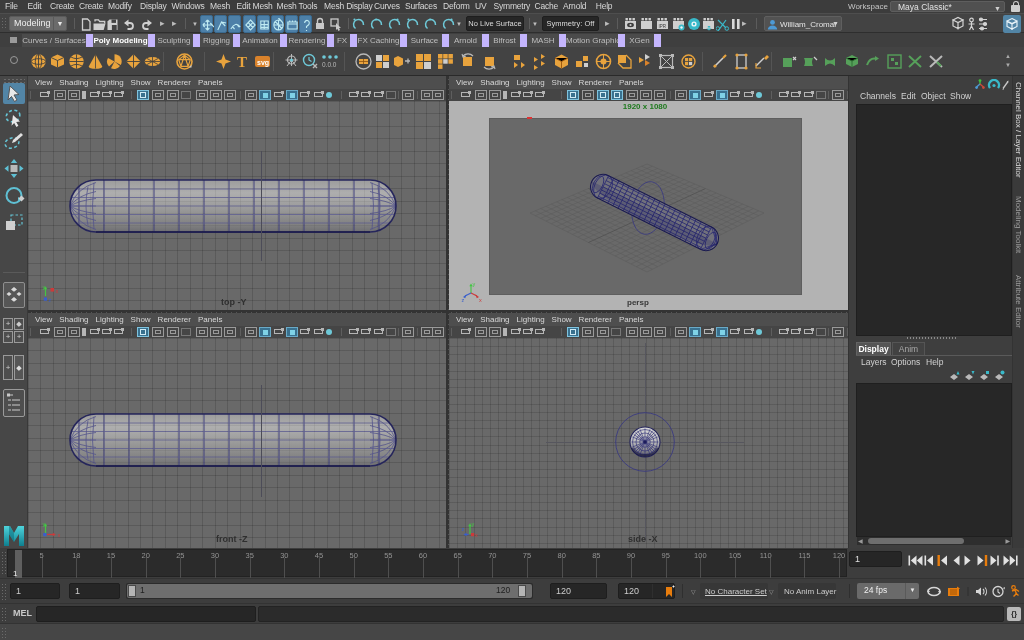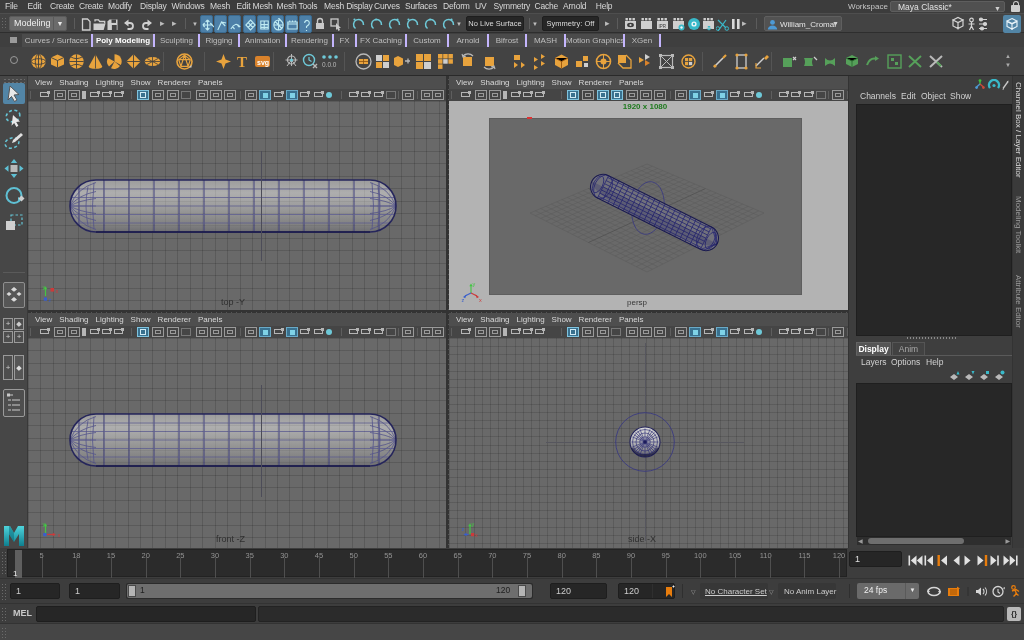--- a/index.html
+++ b/index.html
@@ -5,38 +5,38 @@
 #app{position:relative;width:1024px;height:640px;overflow:hidden;background:#333333;
  font-family:"Liberation Sans",sans-serif;-webkit-font-smoothing:antialiased;}
 #app *{box-sizing:border-box;position:absolute;}
 .t{white-space:nowrap;}
 
 #menubar{left:0;top:0;width:1024px;height:13px;background:#3c3c3c;color:#d8d8d8;font-size:8.5px;}
 #app #menubar span{position:static;display:inline-block;margin-left:7px;line-height:13px;}
 #statusbar{left:0;top:13px;width:1024px;height:20px;background:#434343;border-top:1px solid #4e4e4e;border-bottom:1px solid #2e2e2e;}
 #shelftabs{left:0;top:33px;width:1024px;height:14px;background:#3f3f3f;}
 #shelficons{left:0;top:47px;width:1024px;height:29px;background:#434343;border-bottom:1px solid #2a2a2a;}
-.tab{position:absolute;top:1px;height:13px;background:#4b4b4b;color:#bfbfbf;font-size:8px;line-height:13px;text-align:center;border-right:2px solid #c4b5fd;white-space:nowrap;overflow:hidden;}
+.tab{position:absolute;top:1px;height:13px;background:#4b4b4b;color:#bfbfbf;font-size:8px;line-height:13px;text-align:center;border-right:7px solid #c4b5fd;white-space:nowrap;overflow:hidden;}
 .tab.active{background:#606060;color:#ffffff;font-weight:bold;}
 
 #toolbox{left:0;top:76px;width:28px;height:472px;background:#474747;border-right:1px solid #393939;}
 .tool{left:3px;width:22px;height:21px;border-radius:2px;}
 
 .vp{background:#494949;overflow:hidden;}
 .vpmenu{left:0;top:0;width:100%;height:13px;background:#4e4e4e;color:#d8d8d8;font-size:8px;}
 #app .vpmenu span{position:static;display:inline-block;margin-left:7px;line-height:13px;}
 .vpicons{left:0;top:13px;width:100%;height:12px;background:#454545;}
 .vpcanvas{left:0;top:25px;background-color:#696969;}
 .gridA{background-image:
  repeating-linear-gradient(to right,rgba(0,0,0,0.14) 0 1px,transparent 1px 12.45px),
  repeating-linear-gradient(to bottom,rgba(0,0,0,0.14) 0 1px,transparent 1px 12.45px);}
 .gridB{background-image:
  repeating-linear-gradient(to right,rgba(0,0,0,0.13) 0 1px,transparent 1px 8.2px),
  repeating-linear-gradient(to bottom,rgba(0,0,0,0.13) 0 1px,transparent 1px 8.2px);}
-.vplabel{font-size:9px;color:#2f2f2f;font-weight:normal;}
+.vplabel{font-size:9px;color:#2f2f2f;font-weight:bold;}
 
 #dock{left:849px;top:76px;width:175px;height:472px;background:#3e3e3e;}
 #dockstrip{left:163px;top:0;width:12px;height:472px;background:#3a3a3a;border-left:1px solid #333;}
 .darkpane{background:#272727;border:1px solid #1f1f1f;}
 
 #timeslider{left:0;top:548px;width:1024px;height:30px;background:#3d3d3d;}
 #rangerow{left:0;top:578px;width:1024px;height:25px;background:#3d3d3d;border-top:1px solid #333;}
 #cmdline{left:0;top:603px;width:1024px;height:20px;background:#3d3d3d;border-top:1px solid #333;}
 #helpline{left:0;top:623px;width:1024px;height:17px;background:#464646;border-top:1px solid #333;}
 .fld{background:#262626;border:1px solid #1e1e1e;border-radius:2px;color:#cccccc;font-size:9px;}
@@ -314,21 +314,21 @@
 <div id="shelftabs">
  <div style="left:10px;top:4px;width:7px;height:6px;background:#9a9a9a;"></div>
 <div class="tab" style="left:22px;top:1px;width:71px;">Curves / Surfaces</div>
       <div class="tab active" style="left:93px;top:1px;width:62px;">Poly Modeling</div>
       <div class="tab" style="left:155px;top:1px;width:45px;">Sculpting</div>
       <div class="tab" style="left:200px;top:1px;width:40px;">Rigging</div>
       <div class="tab" style="left:240px;top:1px;width:47px;">Animation</div>
       <div class="tab" style="left:287px;top:1px;width:47px;">Rendering</div>
       <div class="tab" style="left:334px;top:1px;width:23px;">FX</div>
       <div class="tab" style="left:357px;top:1px;width:50px;">FX Caching</div>
-      <div class="tab" style="left:407px;top:1px;width:42px;">Custom</div>
+      <div class="tab" style="left:407px;top:1px;width:42px;">Surface</div>
       <div class="tab" style="left:449px;top:1px;width:40px;">Arnold</div>
       <div class="tab" style="left:489px;top:1px;width:38px;">Bifrost</div>
       <div class="tab" style="left:527px;top:1px;width:39px;">MASH</div>
       <div class="tab" style="left:566px;top:1px;width:59px;">Motion Graphics</div>
       <div class="tab" style="left:625px;top:1px;width:36px;">XGen</div>
     </div>
 <div id="shelficons">
  <div style="left:10px;top:9px;width:8px;height:8px;border:1.5px solid #9a9a9a;border-radius:50%;"></div>
 <div style="position:absolute;left:30px;top:6px;width:17px;height:17px;">
         <svg width="17" height="17" viewBox="0 0 17 17" style="position:absolute;left:0;top:0">

